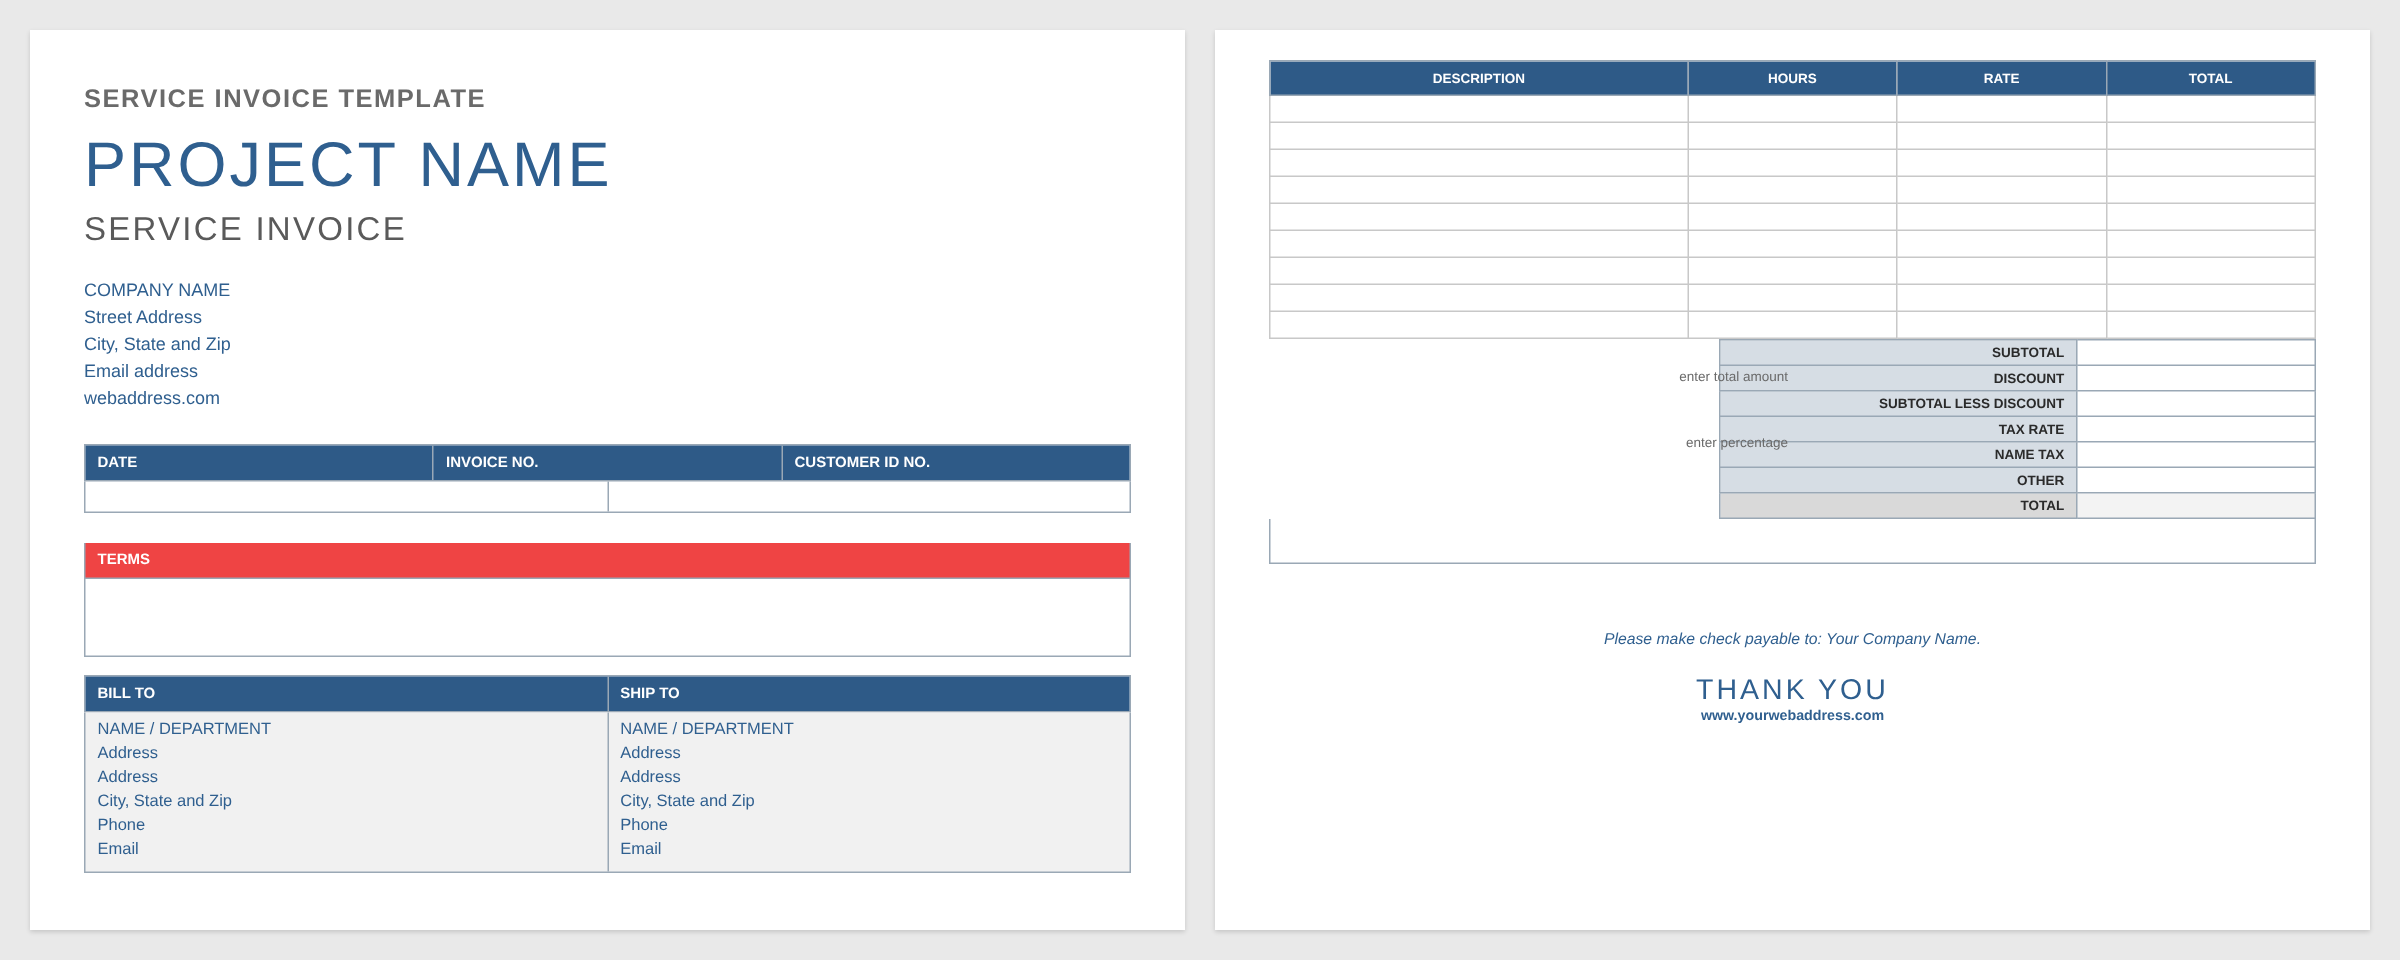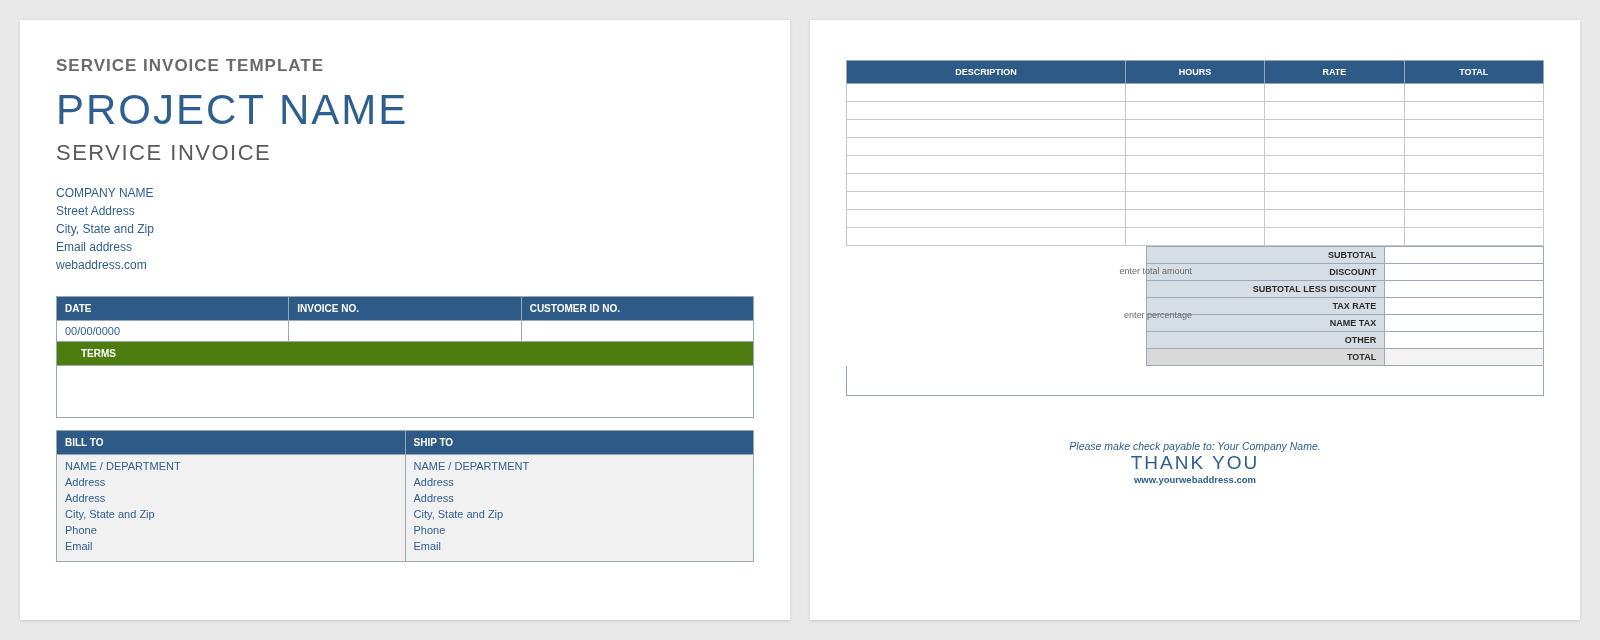--- a/index.html
+++ b/index.html
@@ -12,21 +12,21 @@
     display: flex;
     gap: 20px;
   }
   .page {
     background: #ffffff;
     flex: 1;
     position: relative;
     box-shadow: 0 1px 3px rgba(0,0,0,0.15);
   }
   .page-left { padding: 36px 36px 20px 36px; }
-  .page-right { padding: 40px 36px 20px 36px; }
+  .page-right { padding: 20px 36px 20px 36px; }
 
   
   .tmpl-title {
     color: #6a6a6a;
     font-size: 17px;
     font-weight: bold;
     letter-spacing: 1px;
     margin-bottom: 10px;
   }
   .project-name {
@@ -73,27 +73,28 @@
     flex: 1;
     padding: 4px 8px;
     font-size: 11px;
     color: #2f5f8f;
     border-right: 1px solid #9aa8b5;
     min-height: 20px;
   }
   .info-cell:last-child { border-right: none; }
 
   .terms-hdr {
-    background: #4d7c0f;
+    background: #ef4444;
     color: #fff;
     font-size: 10px;
     font-weight: bold;
-    padding: 6px 24px;
+    padding: 6px 8px;
     border: 1px solid #9aa8b5;
     border-top: none;
+    margin-top: 20px;
   }
   .terms-body {
     border: 1px solid #9aa8b5;
     border-top: none;
     height: 52px;
   }
 
   .party-hdrs {
     display: flex;
     margin-top: 12px;
@@ -213,21 +214,21 @@
   }
   .footer .payable {
     color: #2f5f8f;
     font-size: 10.5px;
     font-style: italic;
   }
   .footer .thank {
     color: #2f5f8f;
     font-size: 19px;
     letter-spacing: 2px;
-    margin-top: 0;
+    margin-top: 18px;
     font-weight: 400;
   }
   .footer .questions {
     color: #2f5f8f;
     font-size: 9.5px;
     font-style: italic;
     margin-top: 12px;
   }
   .footer .contact {
     color: #2f5f8f;
@@ -255,21 +256,20 @@
     <p>Email address</p>
     <p>webaddress.com</p>
   </div>
 
   <div class="info-row">
     <div class="info-hdr">DATE</div>
     <div class="info-hdr">INVOICE NO.</div>
     <div class="info-hdr">CUSTOMER ID NO.</div>
   </div>
   <div class="info-cells">
-    <div class="info-cell">00/00/0000</div>
     <div class="info-cell"></div>
     <div class="info-cell"></div>
   </div>
   <div class="terms-hdr">TERMS</div>
   <div class="terms-body"></div>
 
   <div class="party-hdrs">
     <div class="party-hdr">BILL TO</div>
     <div class="party-hdr">SHIP TO</div>
   </div>

